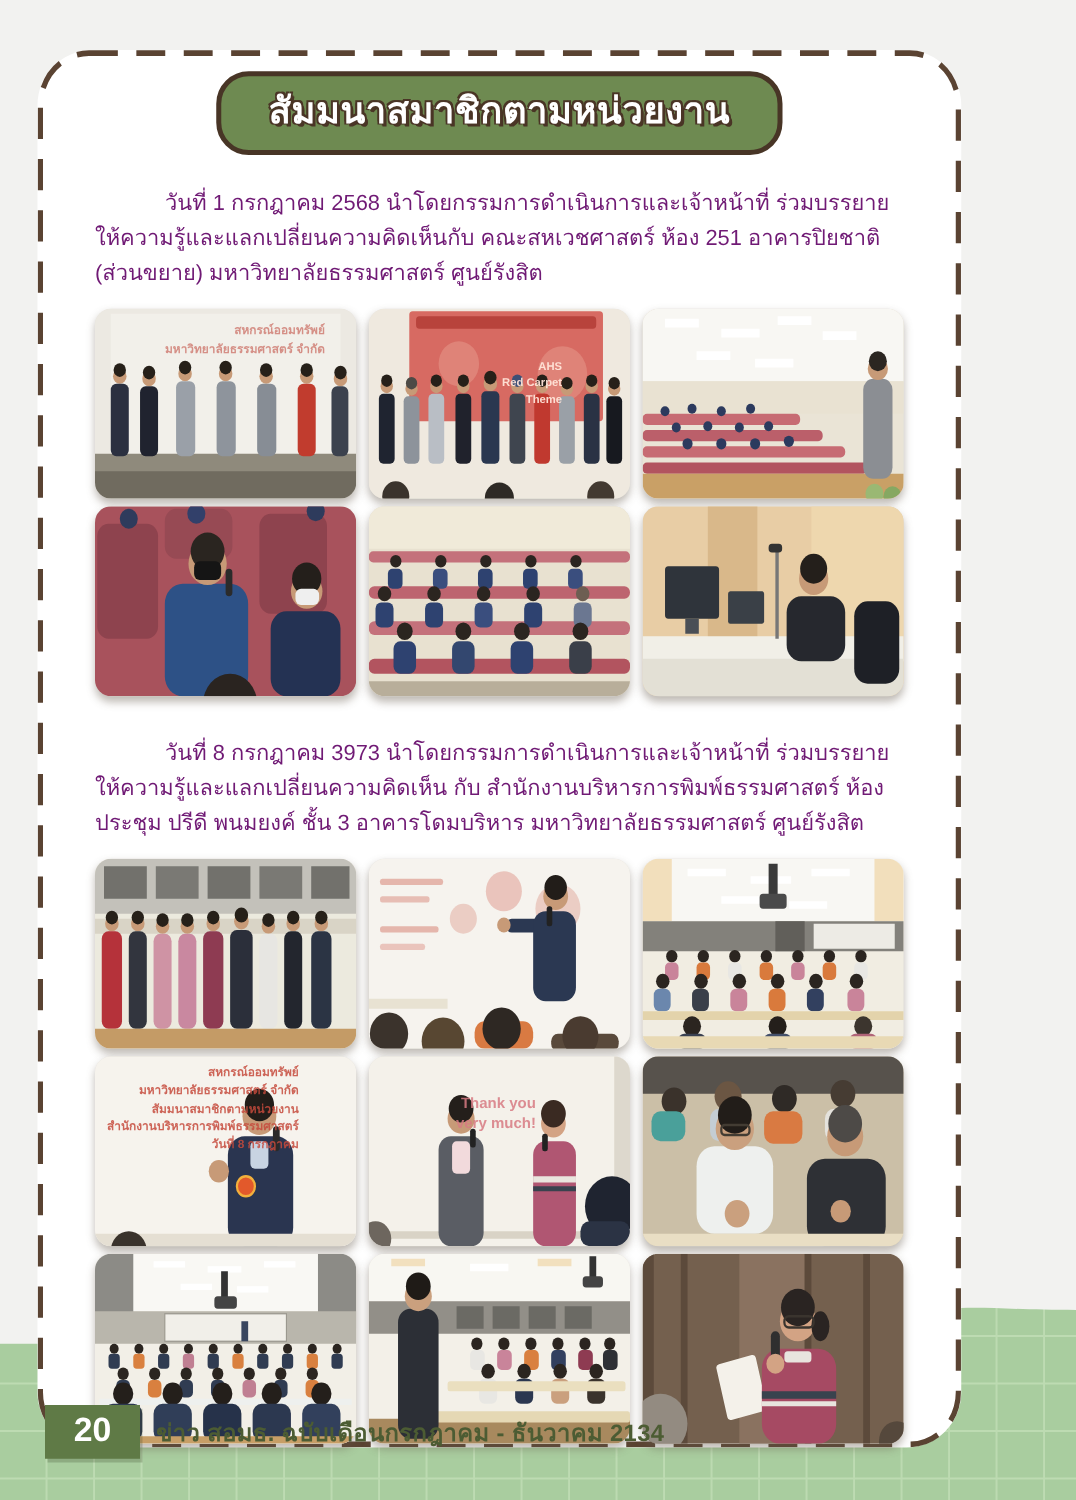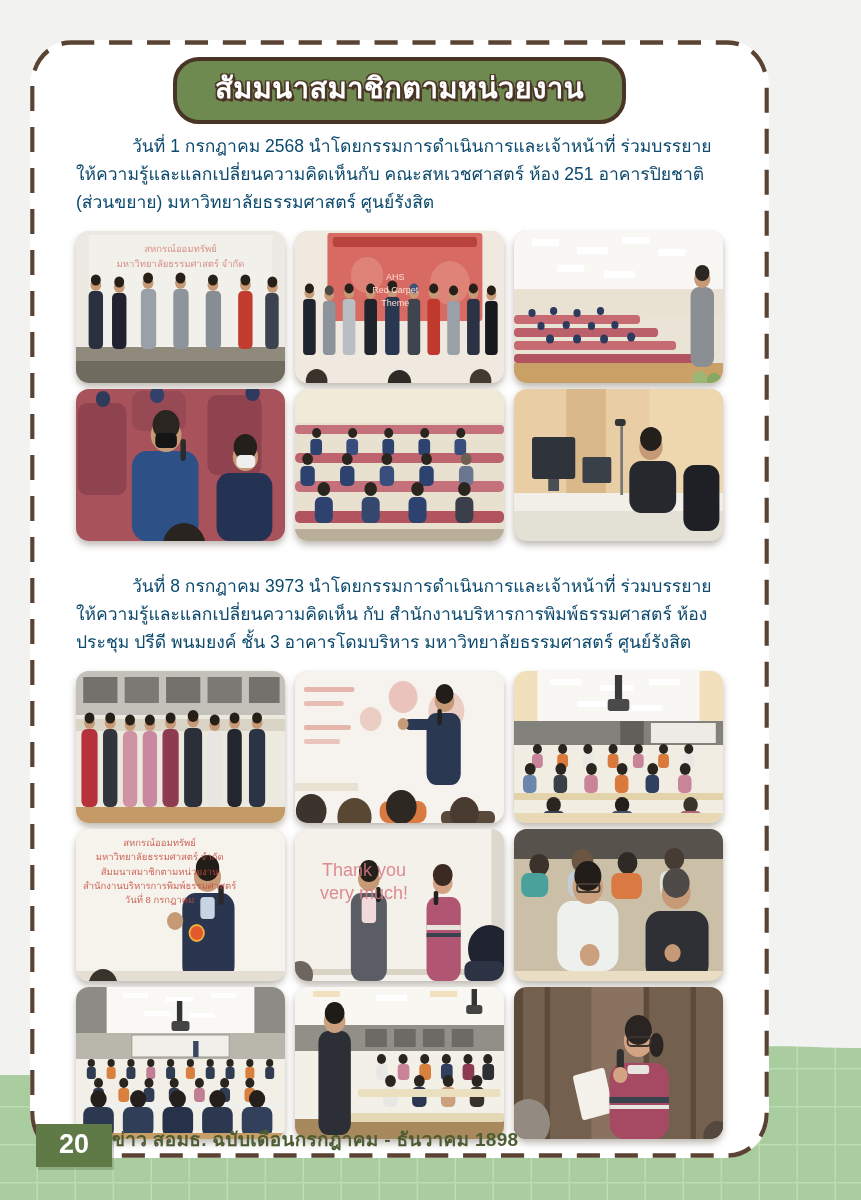--- a/index.html
+++ b/index.html
@@ -18,34 +18,34 @@
   .banner-wrap{padding-top:17px;text-align:center}
   .banner{
     display:inline-block;background:#6e8a51;border:4px solid #483526;
     border-radius:26px;padding:4px 38px 9px;
   }
   .banner span{
     font-size:29px;font-weight:bold;color:#ffffff;letter-spacing:.5px;
     text-shadow:2px 2px 0 #4a3526,-1.5px -1.5px 0 #4a3526,1.5px -1.5px 0 #4a3526,
       -1.5px 1.5px 0 #4a3526,2.5px 2.5px 0 #4a3526;
   }
-  .para{margin:8px 46px 0;font-size:17.5px;line-height:1.6;color:#0c4a6e;text-indent:56px;text-align:left}
+  .para{margin:24px 46px 0;font-size:17.5px;line-height:1.6;color:#701a75;text-indent:56px;text-align:left}
   .para2{margin-top:31px}
   .pgrid{display:grid;grid-template-columns:repeat(3,1fr);gap:6px 10px;margin:15px 46px 0}
   .ph{
     position:relative;height:152px;border-radius:13px;overflow:hidden;
     box-shadow:0 4px 7px rgba(100,88,74,.42);background:#e5e2da;
   }
   .ph svg{display:block;width:100%;height:100%}
-  .scr{position:absolute;font-weight:normal;white-space:pre-line;text-align:center;pointer-events:none}
+  .scr{position:absolute;font-weight:bold;white-space:pre-line;text-align:right;pointer-events:none}
   .p1 .scr{top:10px;left:12%;right:12%;font-size:9.5px;line-height:1.6;color:rgba(196,84,72,.62)}
   .p2 .scr{top:40px;left:22%;right:26%;font-size:9px;line-height:1.45;color:rgba(255,228,216,.95)}
   .p10 .scr{top:7px;left:2%;right:22%;font-size:9.5px;line-height:1.5;color:rgba(198,74,60,.85)}
-  .p11 .scr{top:30px;left:2%;width:62%;font-size:18px;line-height:1.3;color:rgba(215,122,130,.85)}
-  .footer{position:absolute;left:36px;top:1124px;display:flex;gap:0;z-index:3}
+  .p11 .scr{top:30px;left:2%;width:62%;font-size:12px;line-height:1.3;color:rgba(215,122,130,.85)}
+  .footer{position:absolute;left:36px;top:1124px;display:flex;align-items:center;gap:13px;z-index:3}
   .page-num{
     min-width:64px;height:40px;background:#5f7a46;color:#fff;font-size:27px;font-weight:bold;
     display:flex;align-items:center;justify-content:center;padding:0 6px 3px;
     box-shadow:2px 3px 0 rgba(60,70,40,.25);
   }
   .footer-text{font-size:19px;font-weight:bold;color:#4c5c33;letter-spacing:.3px}
 </style>
 </head>
 <body>
 
@@ -614,14 +614,14 @@
             <circle cx="226" cy="150" r="16" fill="#55483c"></circle>
         </svg>
       </div>
     </div>
 
   </div>
 </div>
 
 <div class="footer">
   <div class="page-num">20</div>
-  <div class="footer-text">ข่าว สอมธ. ฉบับเดือนกรกฎาคม - ธันวาคม 1898</div>
+  <div class="footer-text">ข่าว สอมธ. ฉบับเดือนกรกฎาคม - ธันวาคม 2134</div>
 </div>
 
 </body></html>

